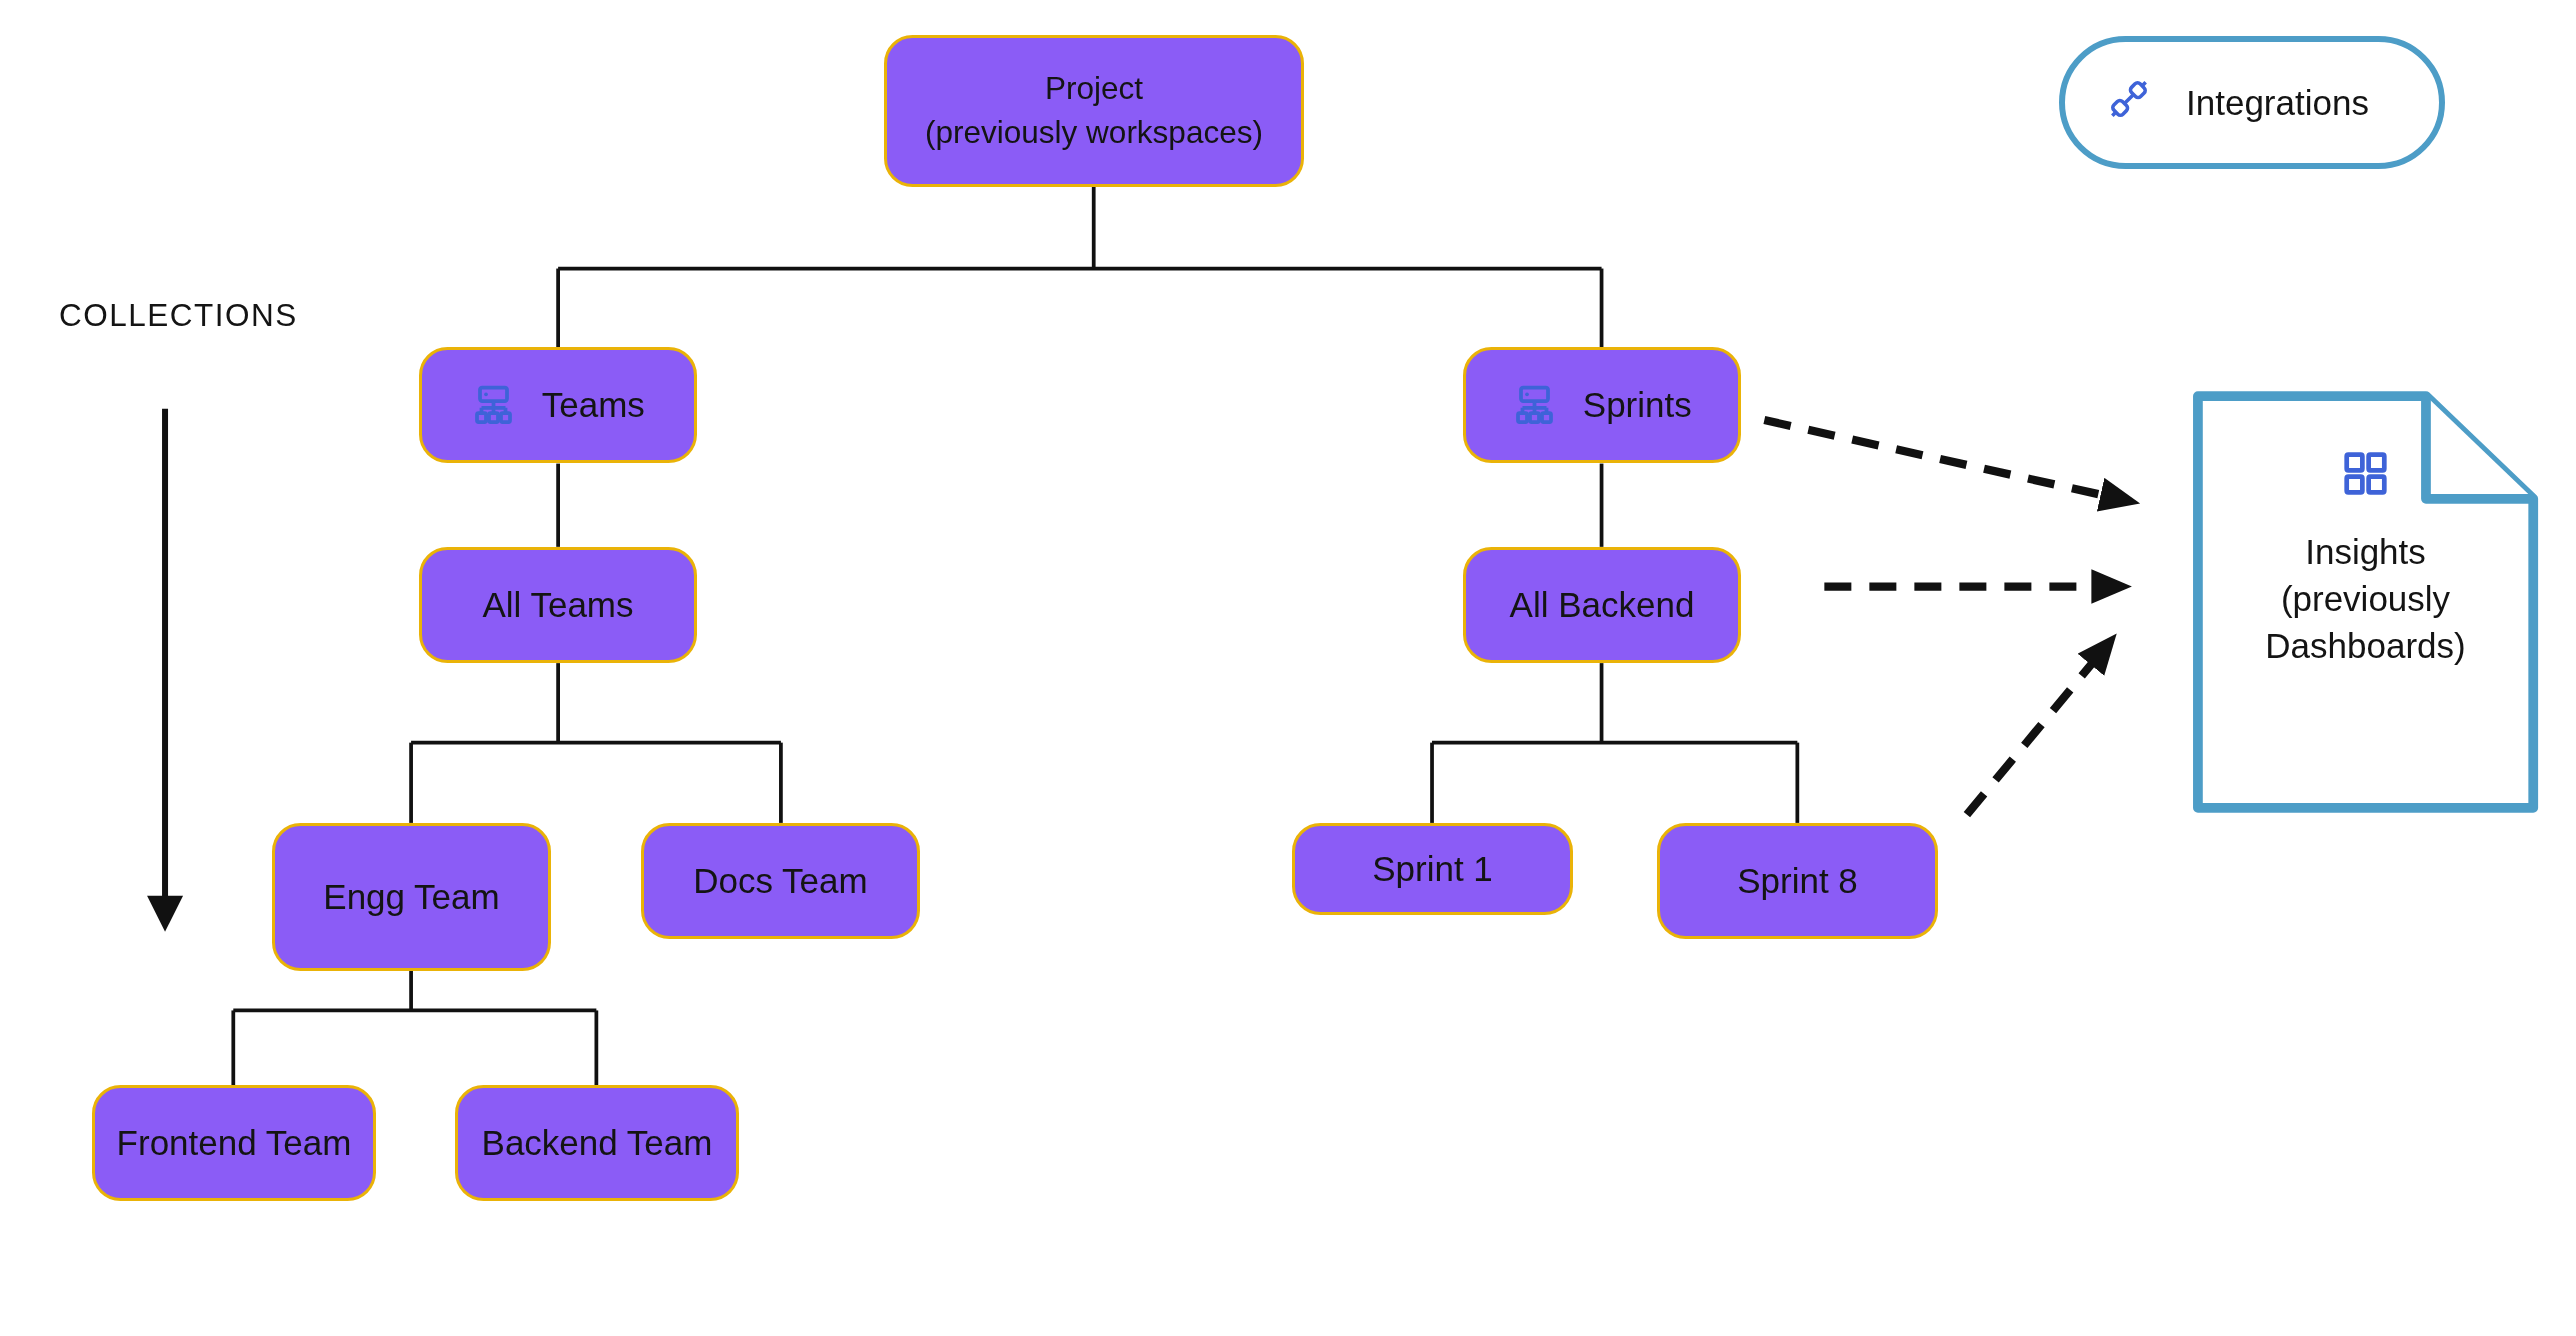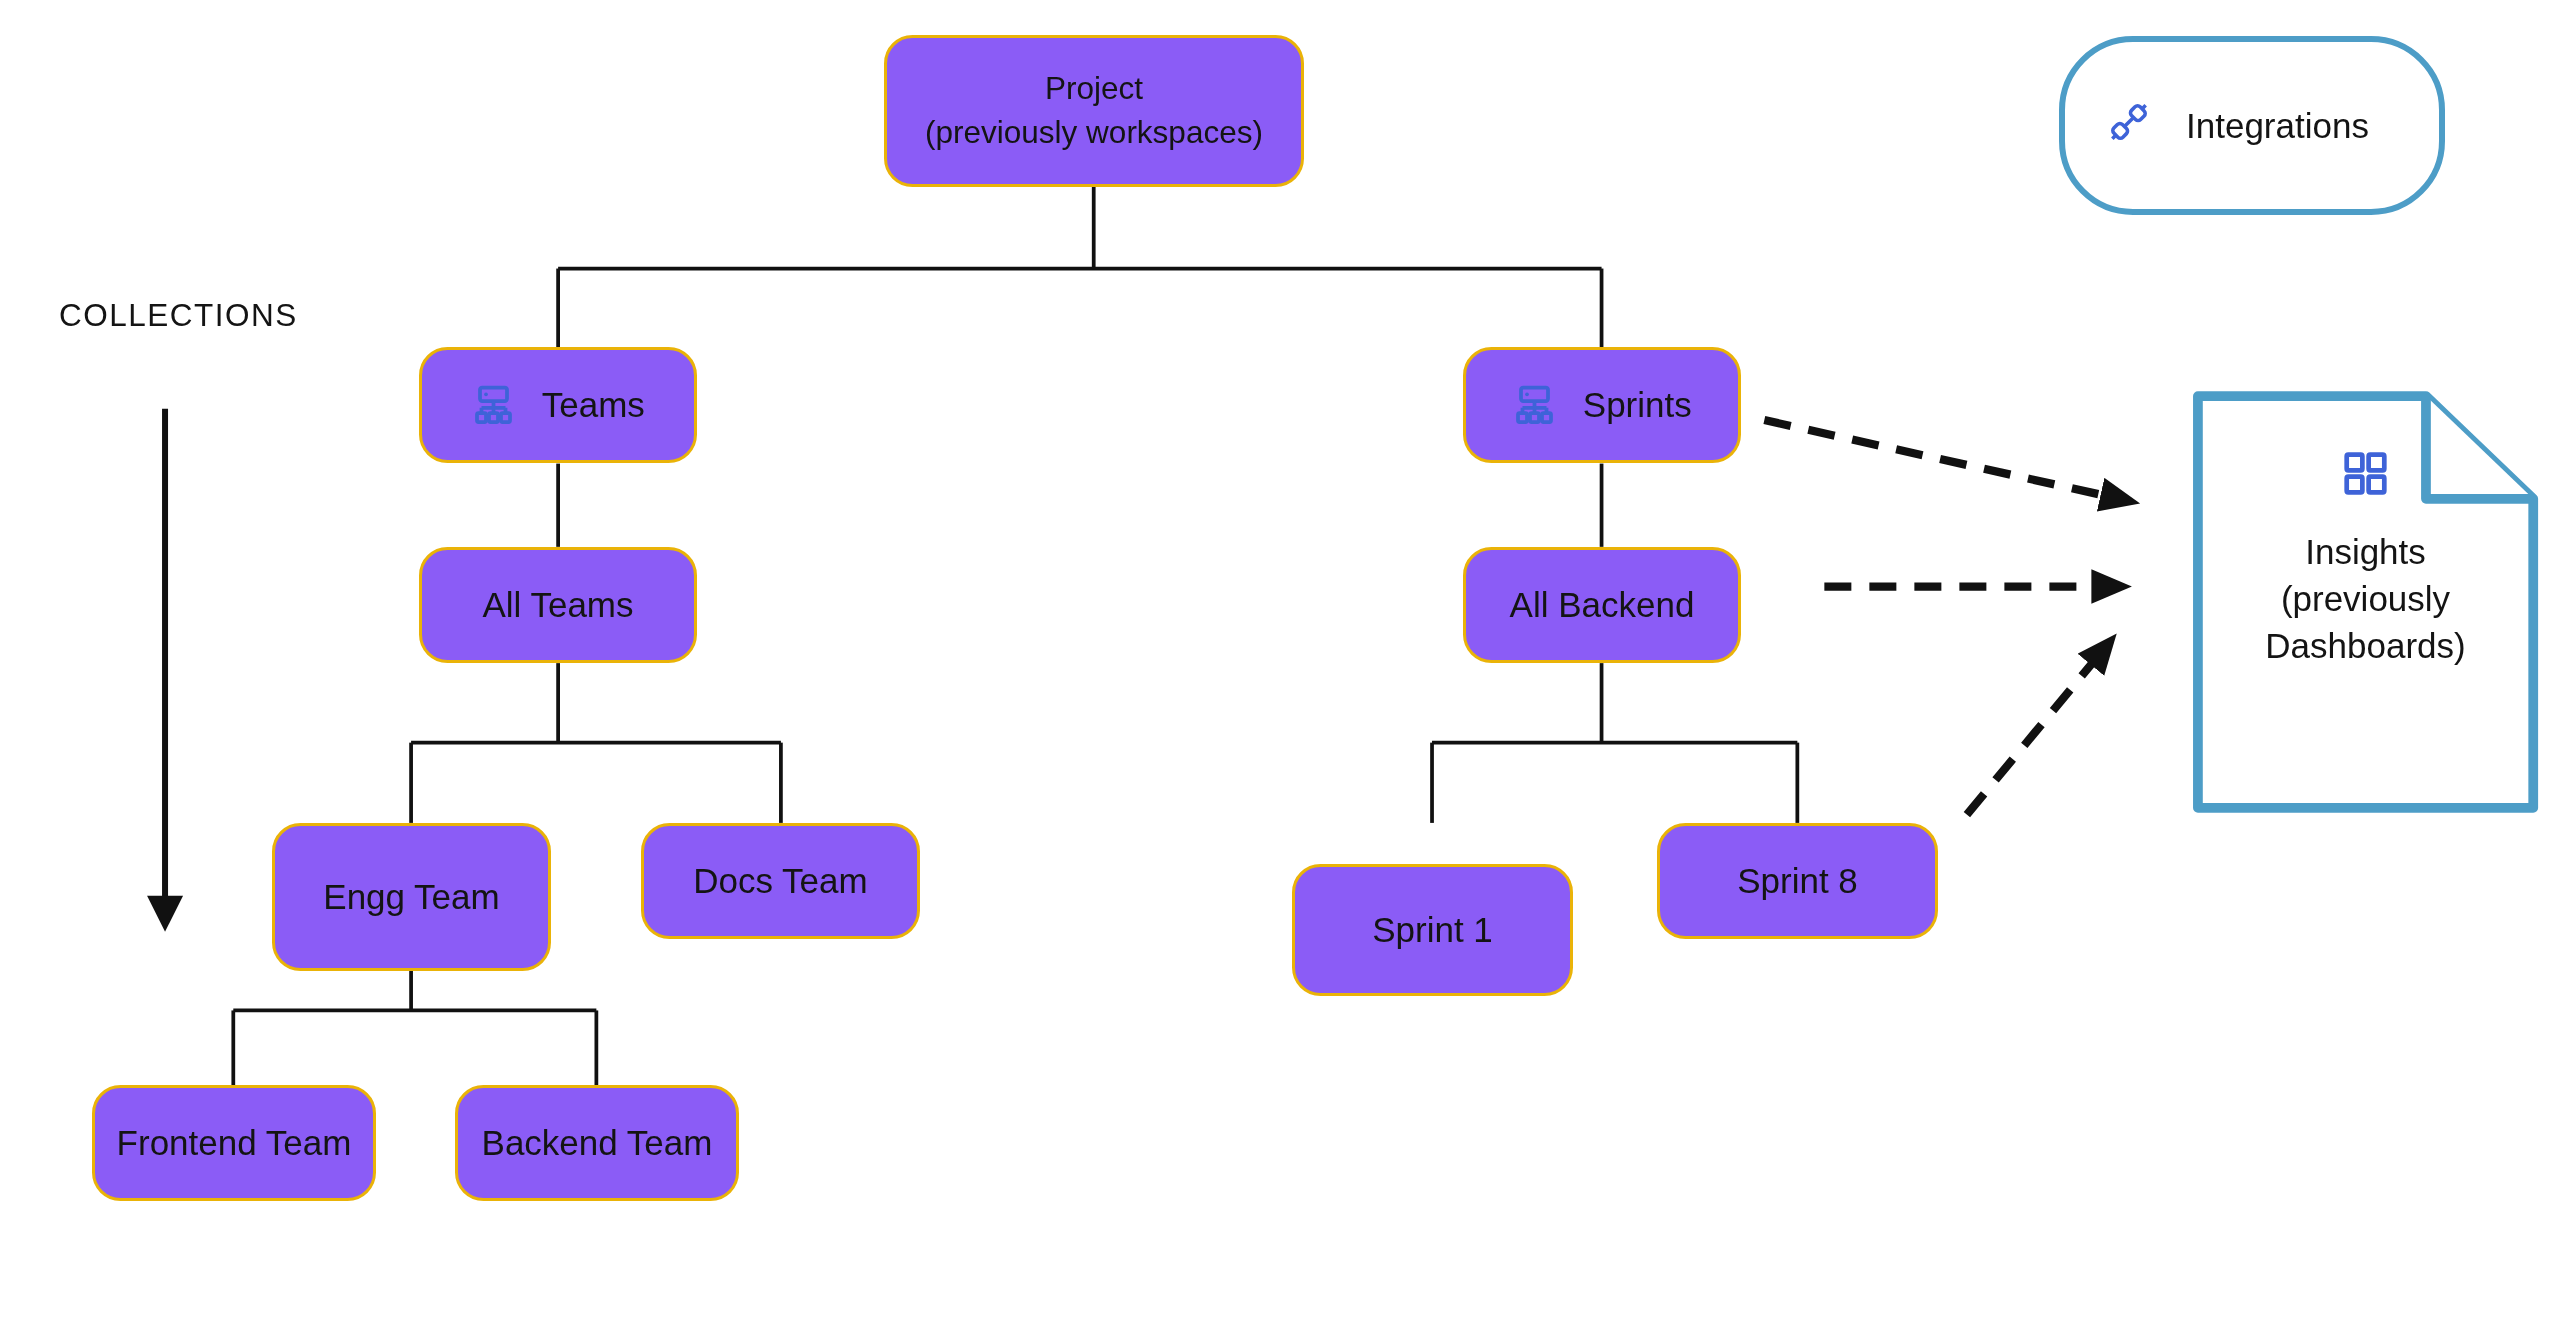--- a/index.html
+++ b/index.html
@@ -140,37 +140,37 @@
   </div>
 
   <div class="node" style="left:272px;top:823px;width:279px;height:148px;">
     <span>Engg Team</span>
   </div>
 
   <div class="node" style="left:641px;top:823px;width:279px;height:116px;">
     <span>Docs Team</span>
   </div>
 
-  <div class="node" style="left:1292px;top:823px;width:281px;height:132px;margin-top:41px;">
+  <div class="node" style="left:1292px;top:823px;width:281px;height:92px;">
     <span>Sprint 1</span>
   </div>
 
   <div class="node" style="left:1657px;top:823px;width:281px;height:116px;">
     <span>Sprint 8</span>
   </div>
 
   <div class="node" style="left:92px;top:1085px;width:284px;height:116px;">
     <span>Frontend Team</span>
   </div>
 
   <div class="node" style="left:455px;top:1085px;width:284px;height:116px;">
     <span>Backend Team</span>
   </div>
 
-  <div class="pill" style="left:2059px;top:36px;width:386px;height:179px;gap:32px;">
+  <div class="pill" style="left:2059px;top:36px;width:386px;height:133px;gap:32px;">
     <span class="nicon icon-blue">
       <svg width="50" height="50" viewBox="0 0 70 70" fill="none" stroke="currentColor" stroke-width="5">
         <g transform="rotate(45 35 35)">
           <rect x="26" y="9" width="18" height="17" rx="5"></rect>
           <rect x="26" y="44" width="18" height="17" rx="5"></rect>
           <path d="M35 26 V44 M35 2 V9 M35 61 V68"></path>
         </g>
       </svg>
     </span>
     <span>Integrations</span>

